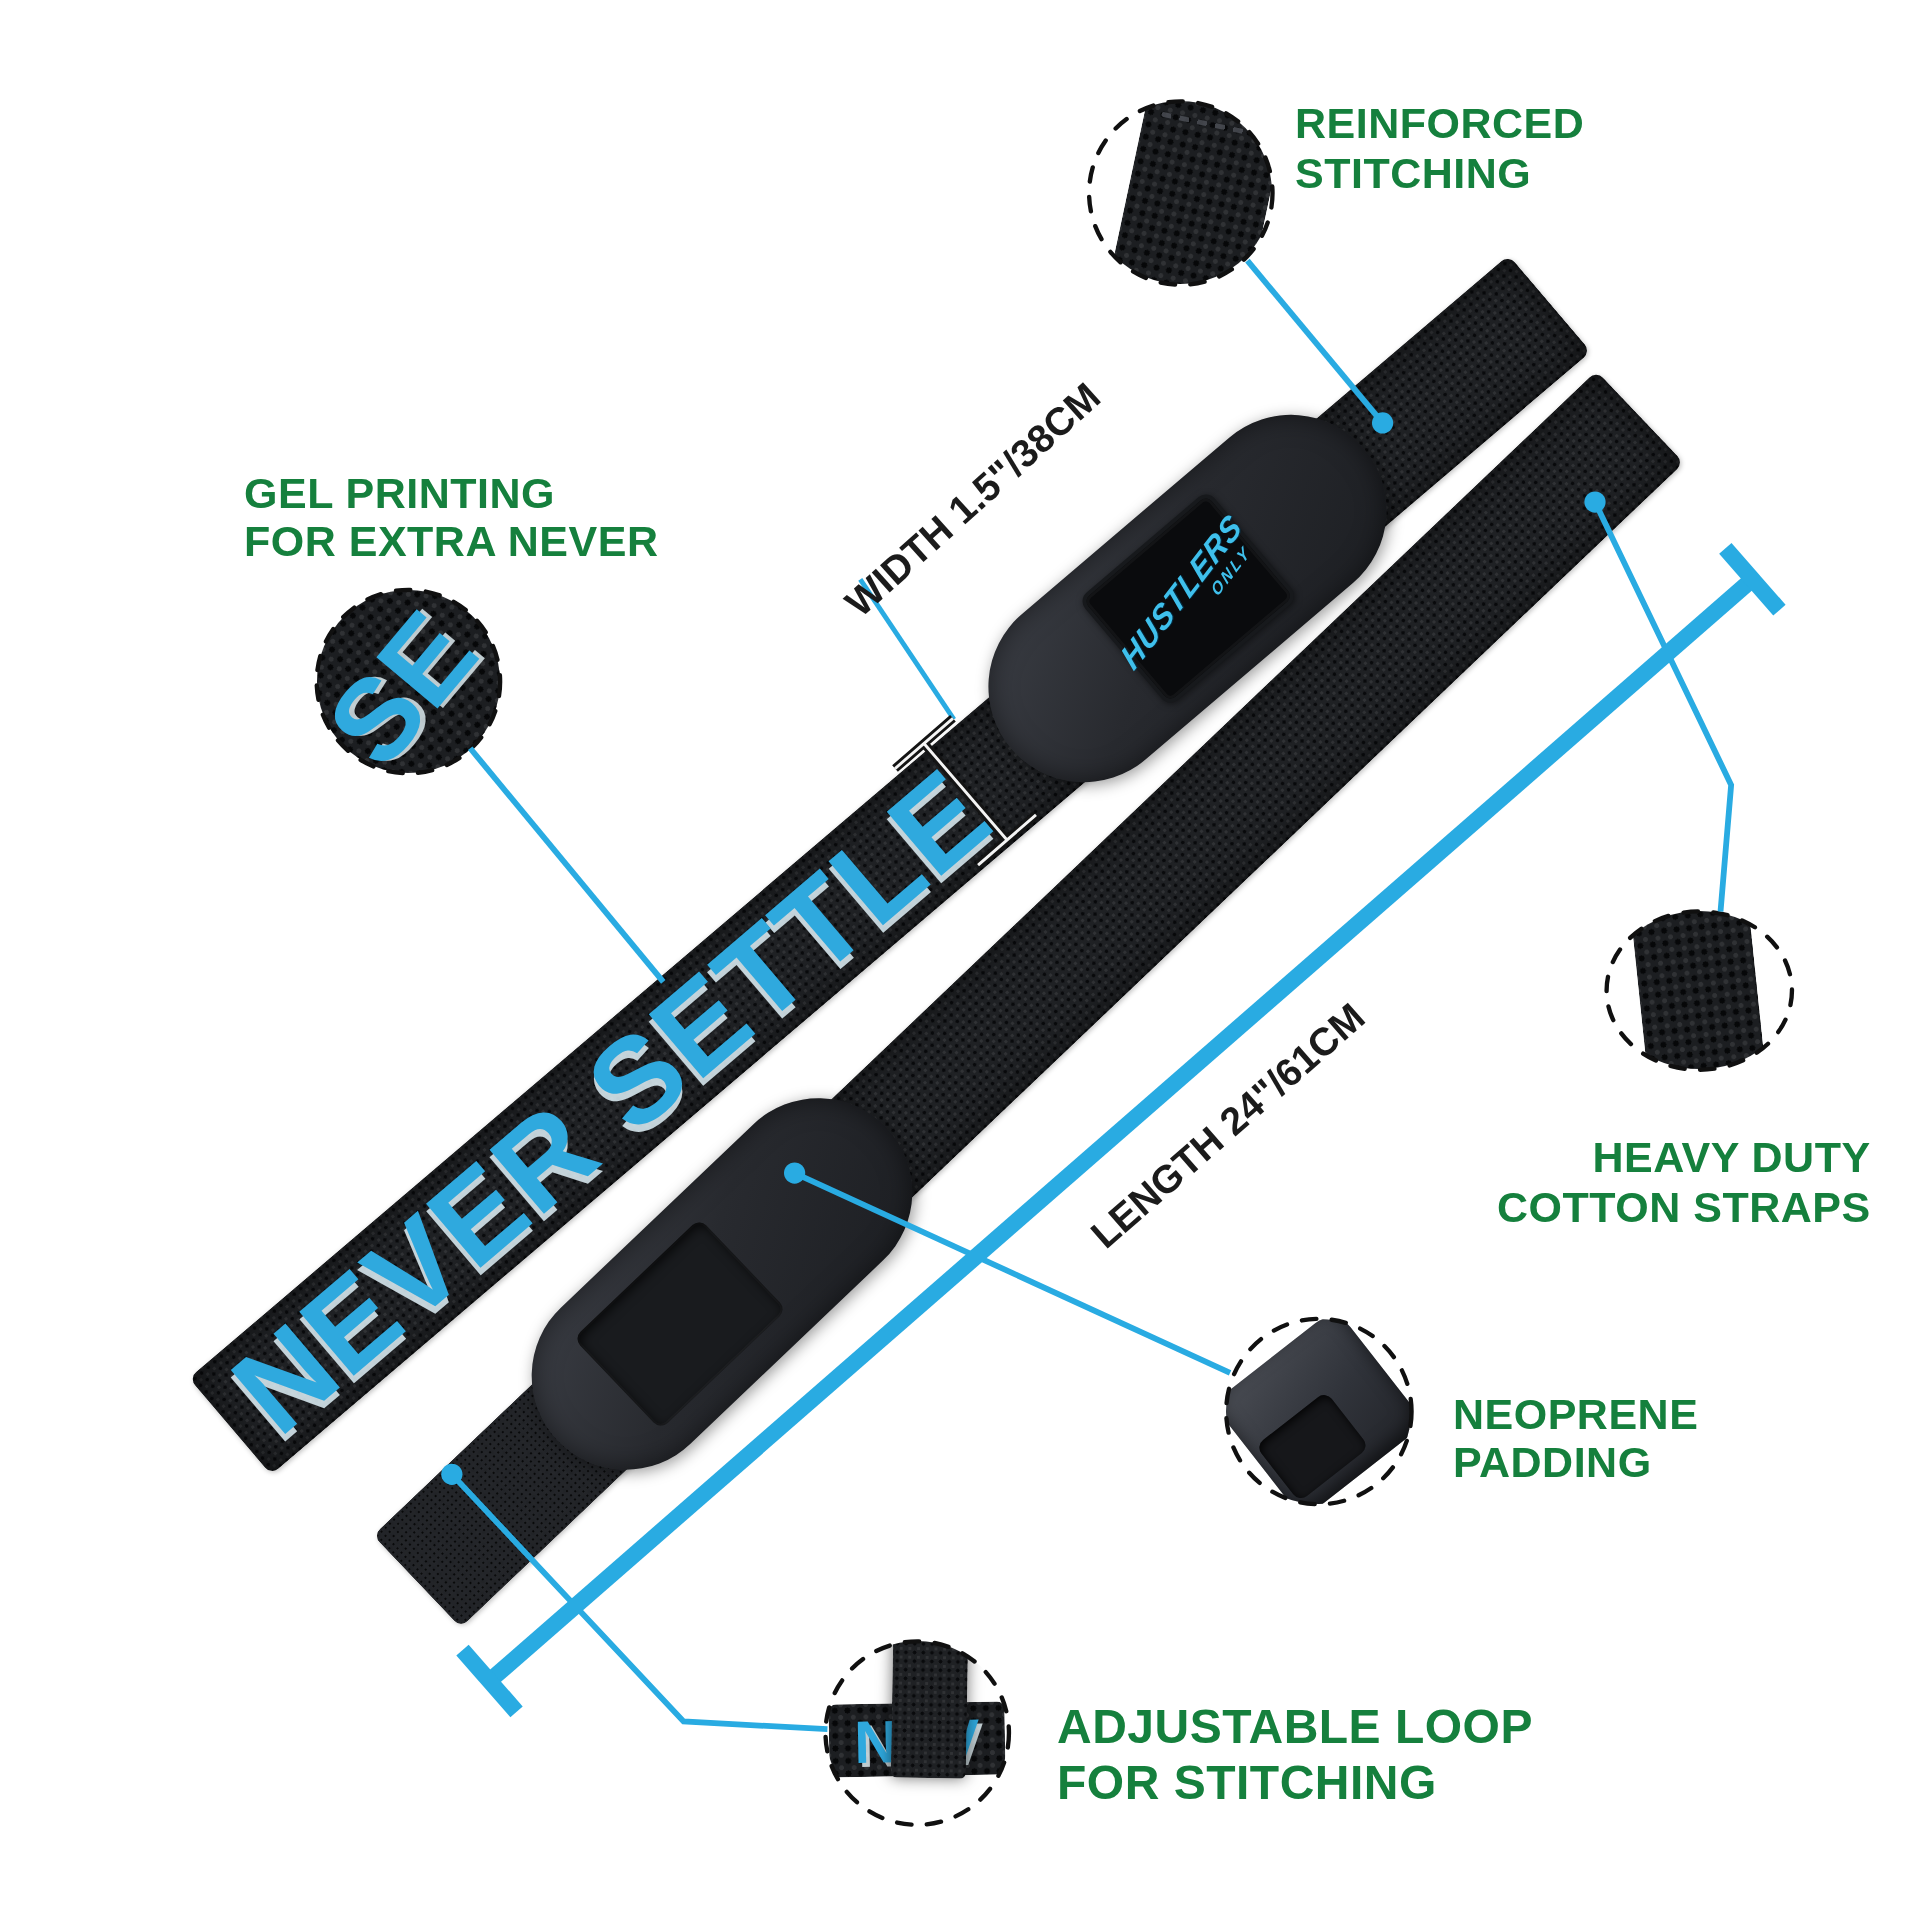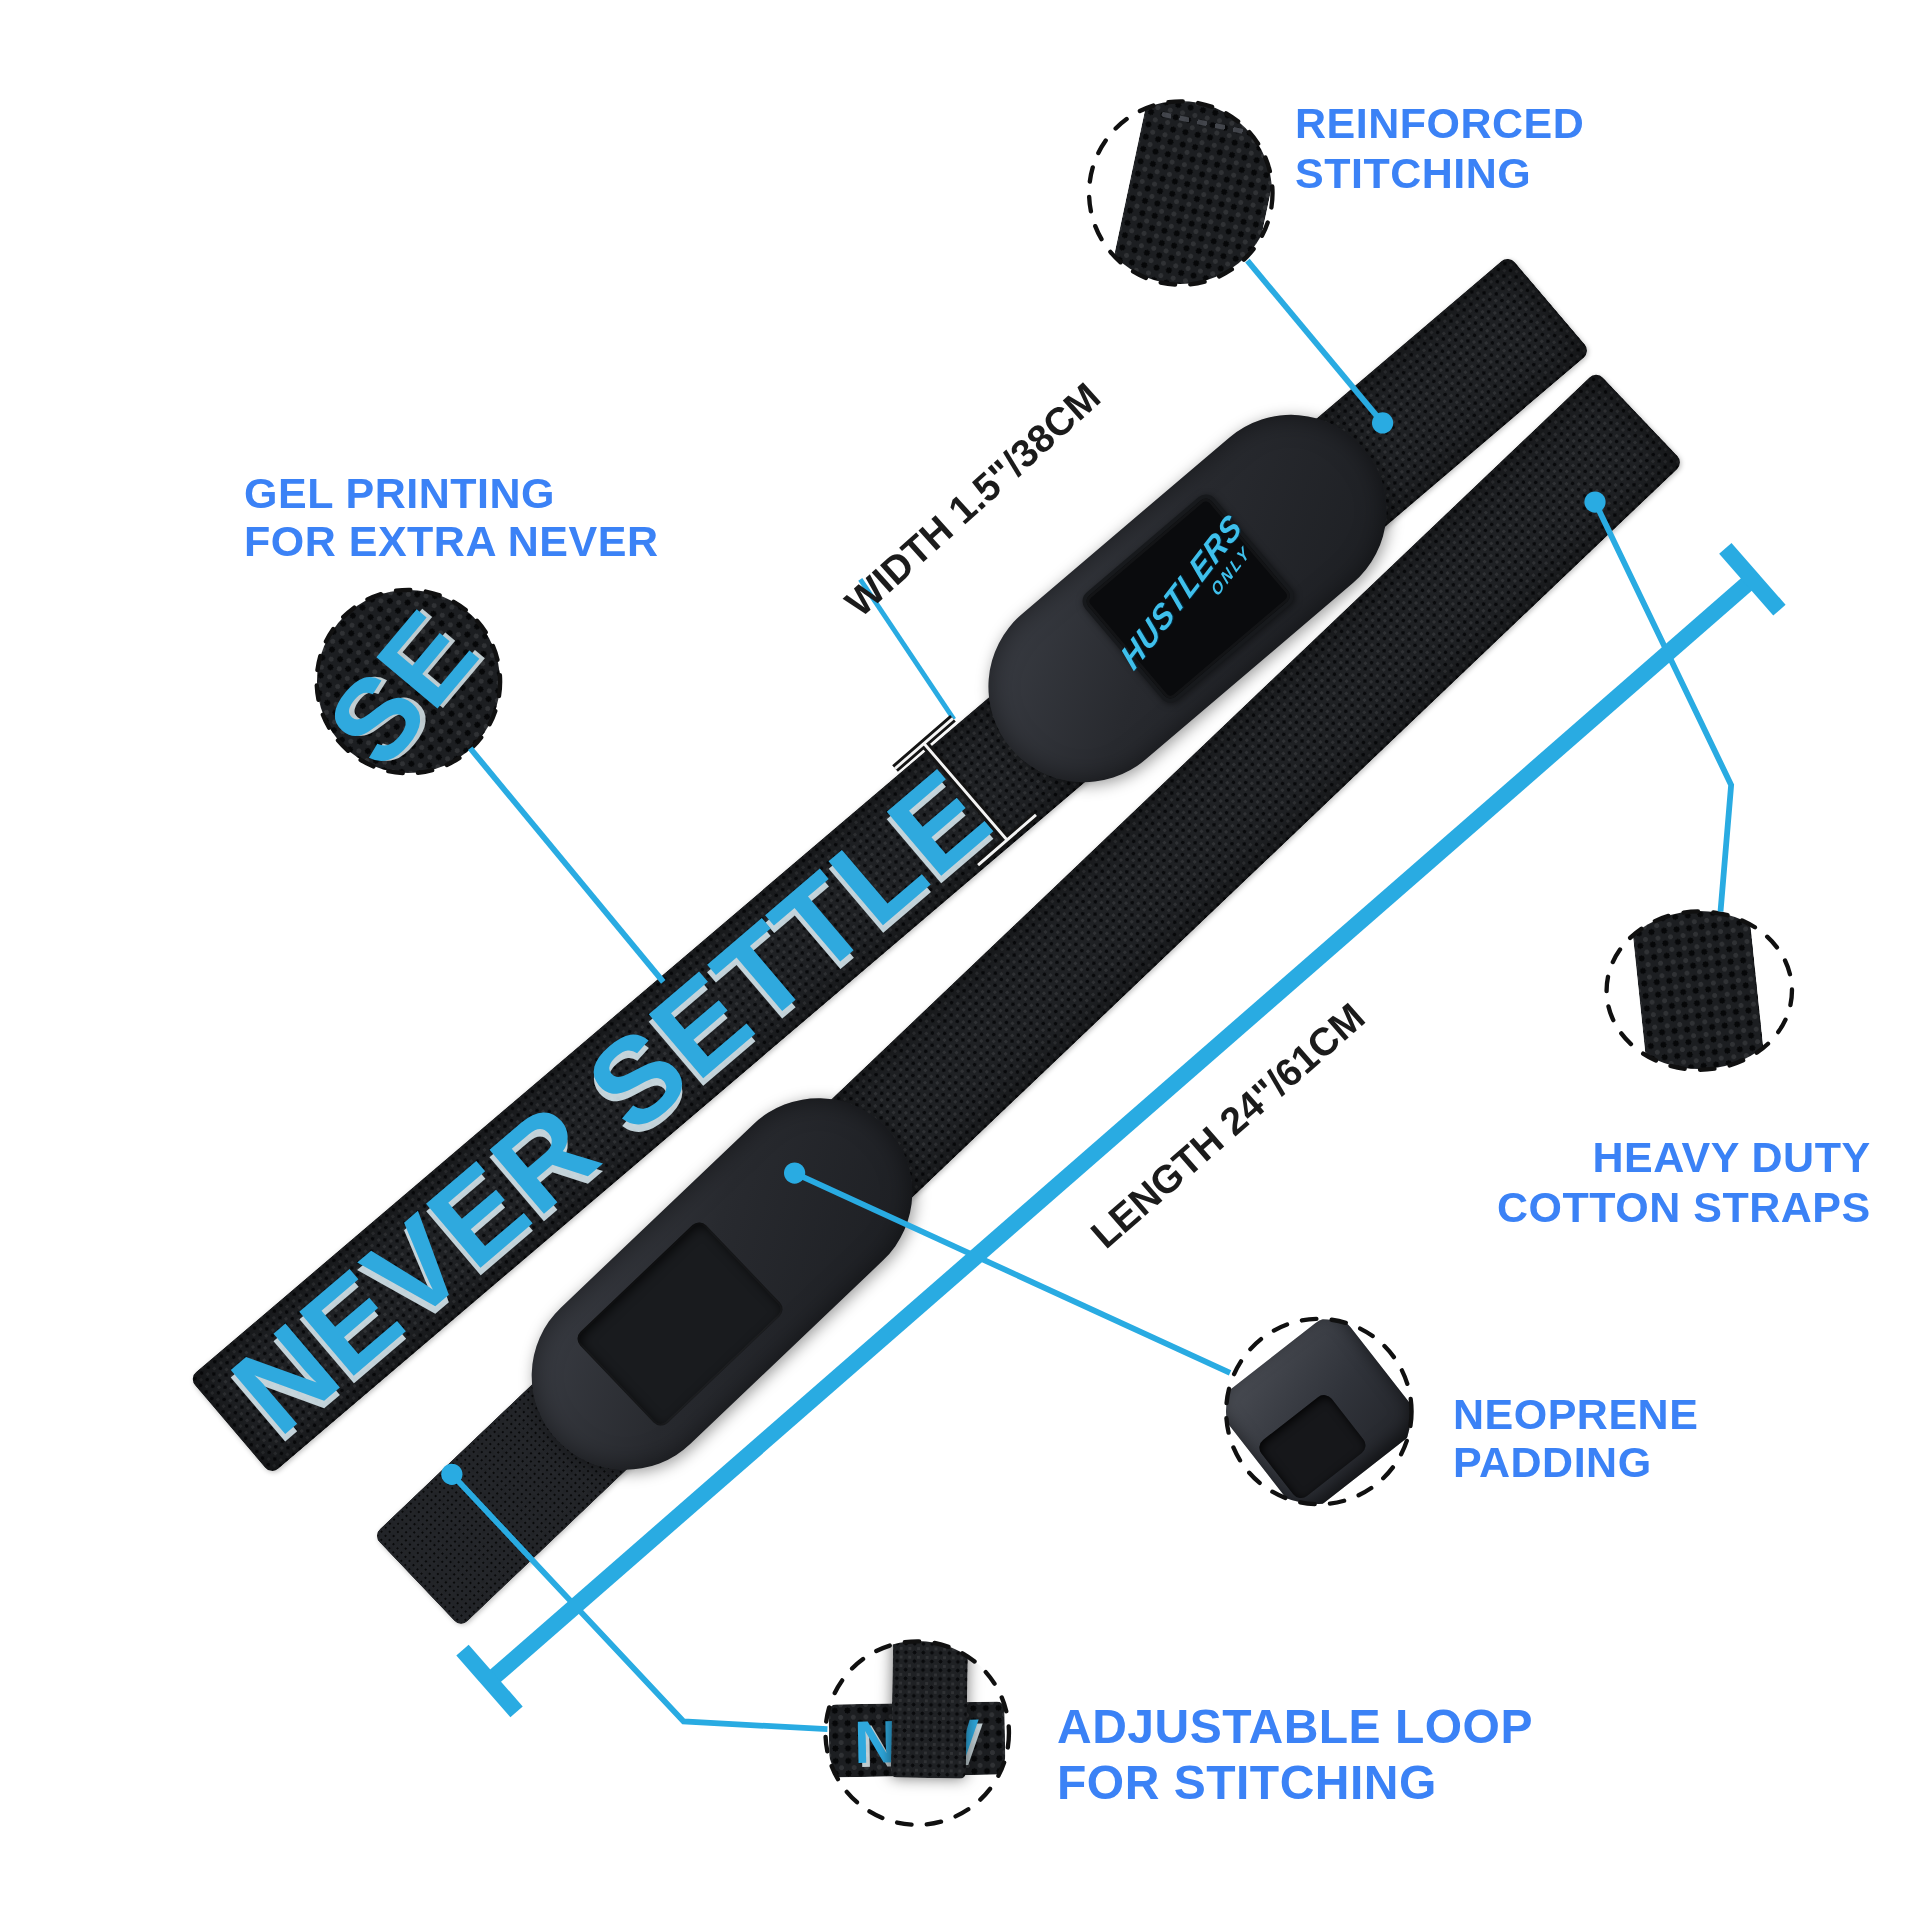--- a/index.html
+++ b/index.html
@@ -85,21 +85,21 @@
     position:absolute;border-radius:25px;
     background:linear-gradient(160deg,#45484f 10%,#30333a 55%,#222429 100%);
     box-shadow:inset 0 -7.7px 17.4px rgba(0,0,0,.55);
   }
   .padpiece-inner{
     position:absolute;background:#16171a;border-radius:9.7px;
     box-shadow:inset 0 2.9px 9.7px rgba(0,0,0,.9);
   }
   
   .label{
-    position:absolute;color:#3b82f6;font-weight:700;font-size:43px;line-height:50px;
+    position:absolute;color:#15803d;font-weight:700;font-size:43px;line-height:50px;
     letter-spacing:0.5px;white-space:nowrap;
   }
   .label-rot{
     position:absolute;color:#1b1b1b;font-weight:700;font-size:39px;white-space:nowrap;
   }
   #svg-anno{position:absolute;left:0;top:0;pointer-events:none;}
 </style>
 </head>
 <body>
 

